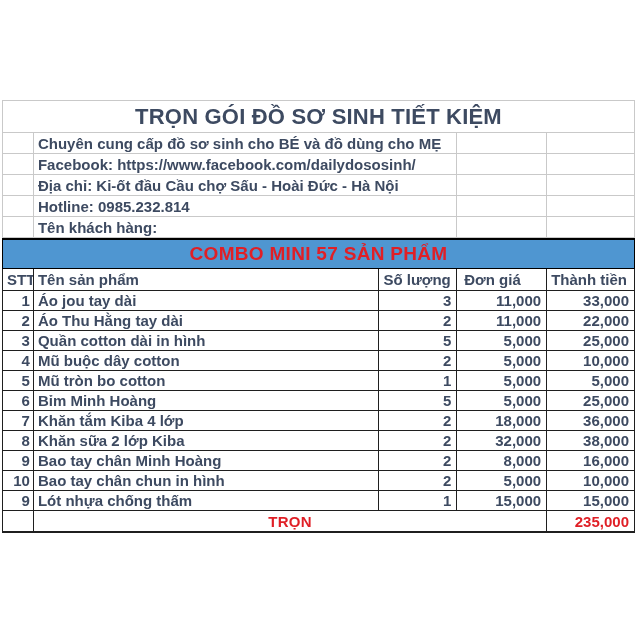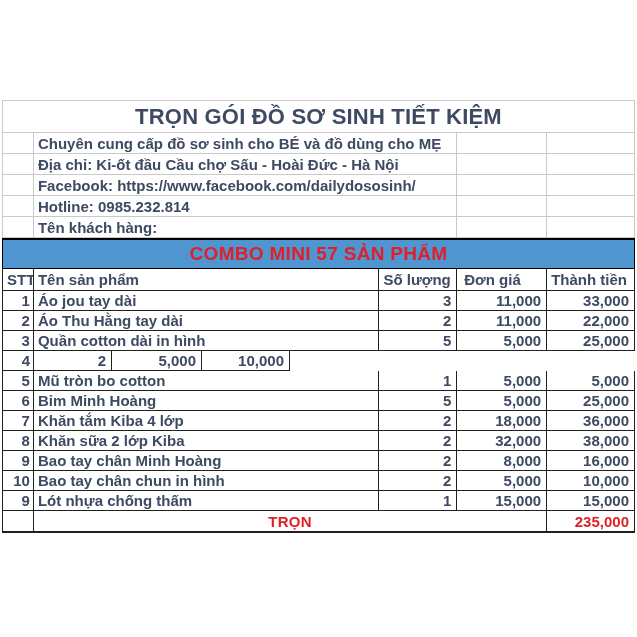--- a/index.html
+++ b/index.html
@@ -100,27 +100,27 @@
   <div class="title-row">TRỌN GÓI ĐỒ SƠ SINH TIẾT KIỆM</div>
 
   <div class="info-row">
     <div class="cell iA"></div>
     <div class="cell iBC">Chuyên cung cấp đồ sơ sinh cho BÉ và đồ dùng cho MẸ</div>
     <div class="cell iD"></div>
     <div class="cell iE"></div>
   </div>
   <div class="info-row">
     <div class="cell iA"></div>
+    <div class="cell iBC">Facebook: https://www.facebook.com/dailydososinh/</div>
+    <div class="cell iD"></div>
+    <div class="cell iE"></div>
+  </div>
+  <div class="info-row">
+    <div class="cell iA"></div>
     <div class="cell iBC">Địa chỉ: Ki-ốt đầu Cầu chợ Sấu - Hoài Đức - Hà Nội</div>
-    <div class="cell iD"></div>
-    <div class="cell iE"></div>
-  </div>
-  <div class="info-row">
-    <div class="cell iA"></div>
-    <div class="cell iBC">Facebook: https://www.facebook.com/dailydososinh/</div>
     <div class="cell iD"></div>
     <div class="cell iE"></div>
   </div>
   <div class="info-row">
     <div class="cell iA"></div>
     <div class="cell iBC">Hotline: 0985.232.814</div>
     <div class="cell iD"></div>
     <div class="cell iE"></div>
   </div>
   <div class="info-row">
@@ -156,20 +156,21 @@
   </div>
   <div class="trow data-row">
     <div class="cell cA stt">3</div>
     <div class="cell cB name">Quần cotton dài in hình</div>
     <div class="cell cC num">5</div>
     <div class="cell cD num">5,000</div>
     <div class="cell cE num">25,000</div>
   </div>
   <div class="trow data-row">
     <div class="cell cA stt">4</div>
+    <div class="cell cB name">Mũ buộc dây cotton</div>
     <div class="cell cC num">2</div>
     <div class="cell cD num">5,000</div>
     <div class="cell cE num">10,000</div>
   </div>
   <div class="trow data-row">
     <div class="cell cA stt">5</div>
     <div class="cell cB name">Mũ tròn bo cotton</div>
     <div class="cell cC num">1</div>
     <div class="cell cD num">5,000</div>
     <div class="cell cE num">5,000</div>

